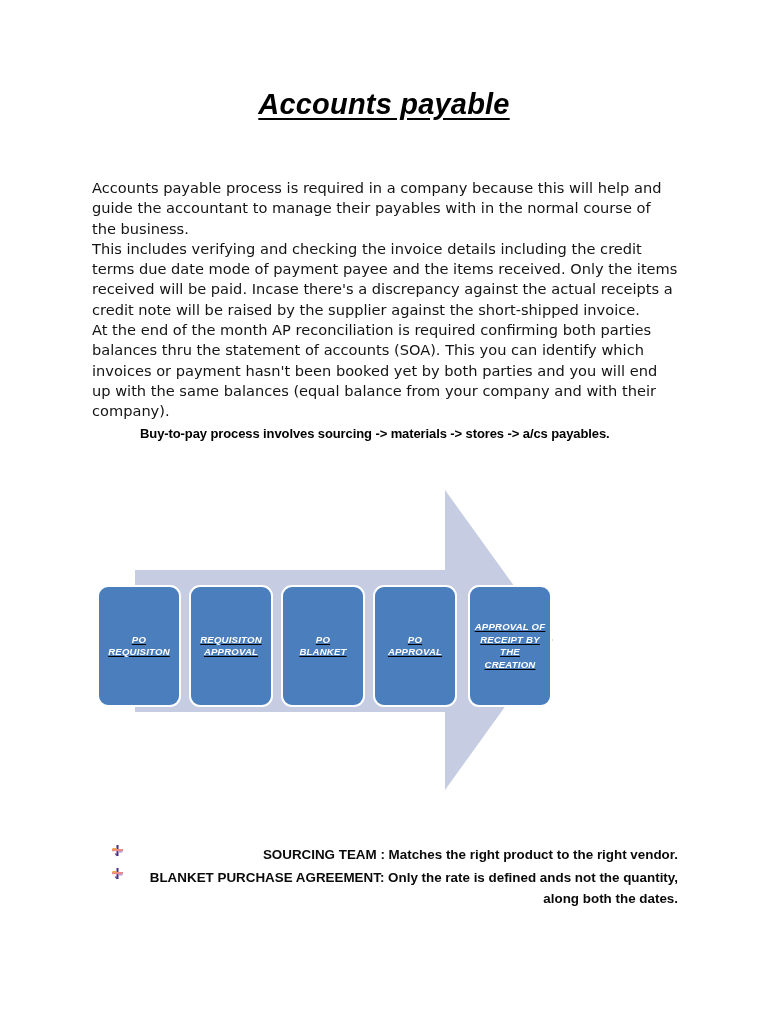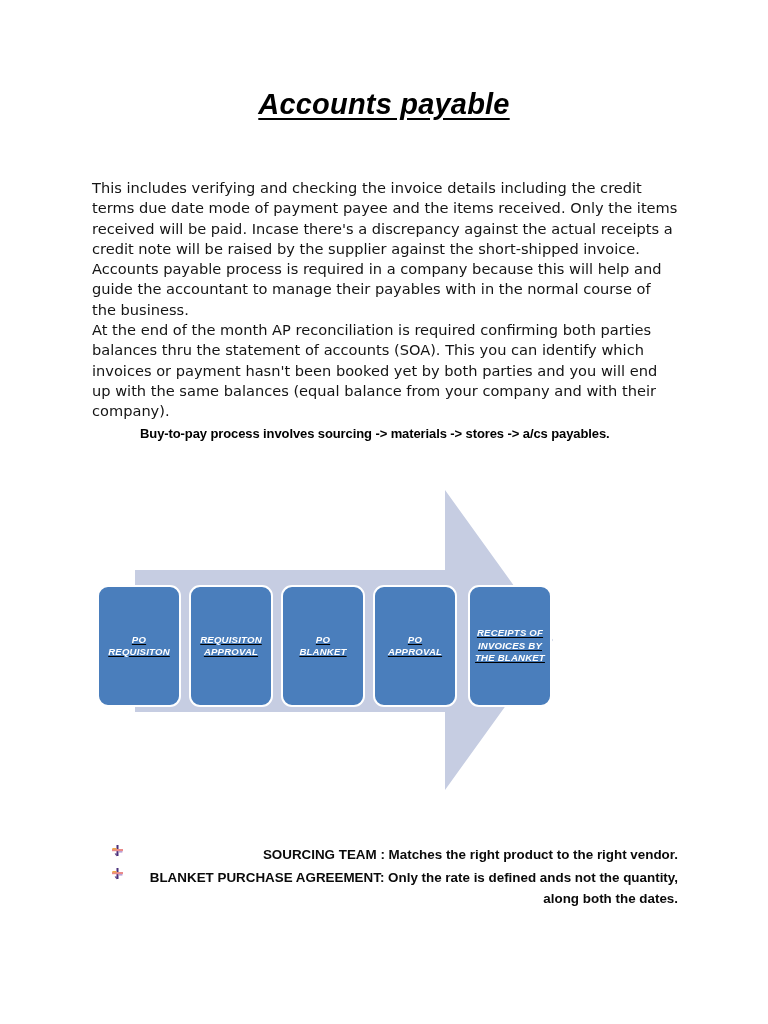--- a/index.html
+++ b/index.html
@@ -144,22 +144,22 @@
   }
 </style>
 </head>
 <body>
 
 <div class="page">
 
   <div class="doc-title">Accounts payable</div>
 
   <div class="body-block">
+    <p>Accounts payable process is required in a company because this will help and guide the accountant to manage their payables with in the normal course of the business.</p>
     <p>This includes verifying and checking the invoice details including the credit terms due date mode of payment payee and the items received. Only the items received will be paid. Incase there's a discrepancy against the actual receipts a credit note will be raised by the supplier against the short-shipped invoice.</p>
-    <p>Accounts payable process is required in a company because this will help and guide the accountant to manage their payables with in the normal course of the business.</p>
     <p>At the end of the month AP reconciliation is required confirming both parties balances thru the statement of accounts (SOA). This you can identify which invoices or payment hasn't been booked yet by both parties and you will end up with the same balances (equal balance from your company and with their company).</p>
   </div>
 
   <div class="process-note">Buy-to-pay process involves sourcing -&gt; materials -&gt; stores -&gt; a/cs payables.</div>
 
   <div class="diagram">
 
     <svg width="580" height="320" viewBox="0 0 580 320">
       <path d="M 40 90
                L 350 90
@@ -197,23 +197,23 @@
       <div class="pbox">
         <div>
           <span>PO</span>
           <span>APPROVAL</span>
         </div>
       </div>
 
 
       <div class="pbox last">
         <div>
-          <span>RECEIPTS OF</span>
-          <span>INVOICES BY</span>
-          <span>THE BLANKET</span>
+          <span>APPROVAL OF</span>
+          <span>RECEIPT BY</span>
+          <span>THE CREATION</span>
         </div>
       </div>
 
     </div>
   </div>
 
   <div class="bullets">
 
     <div class="bullet-row">
       <span class="bullet-mark">

